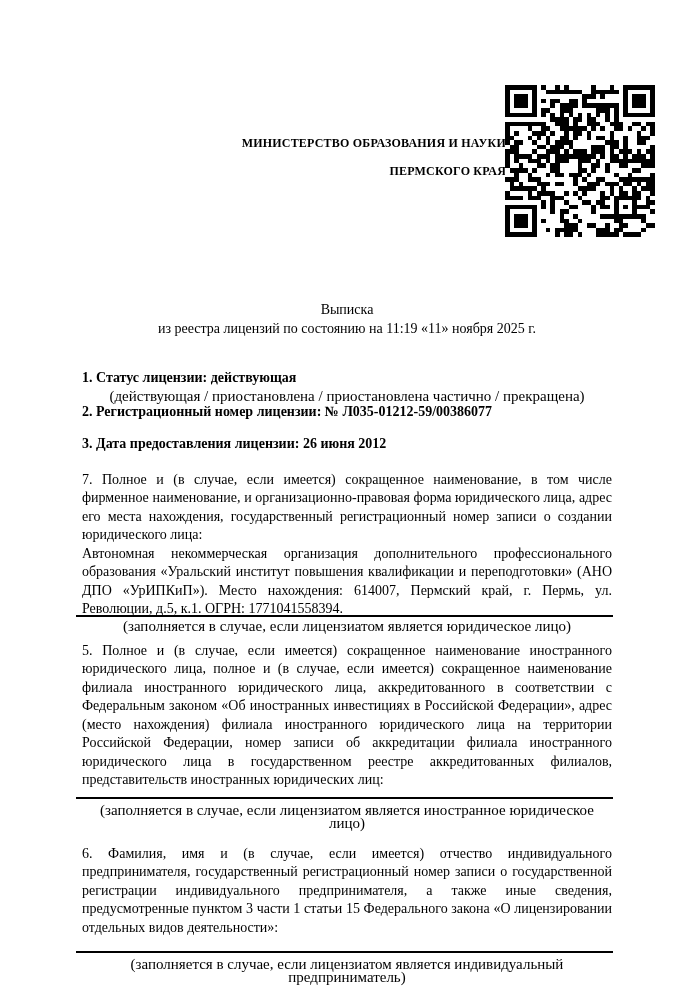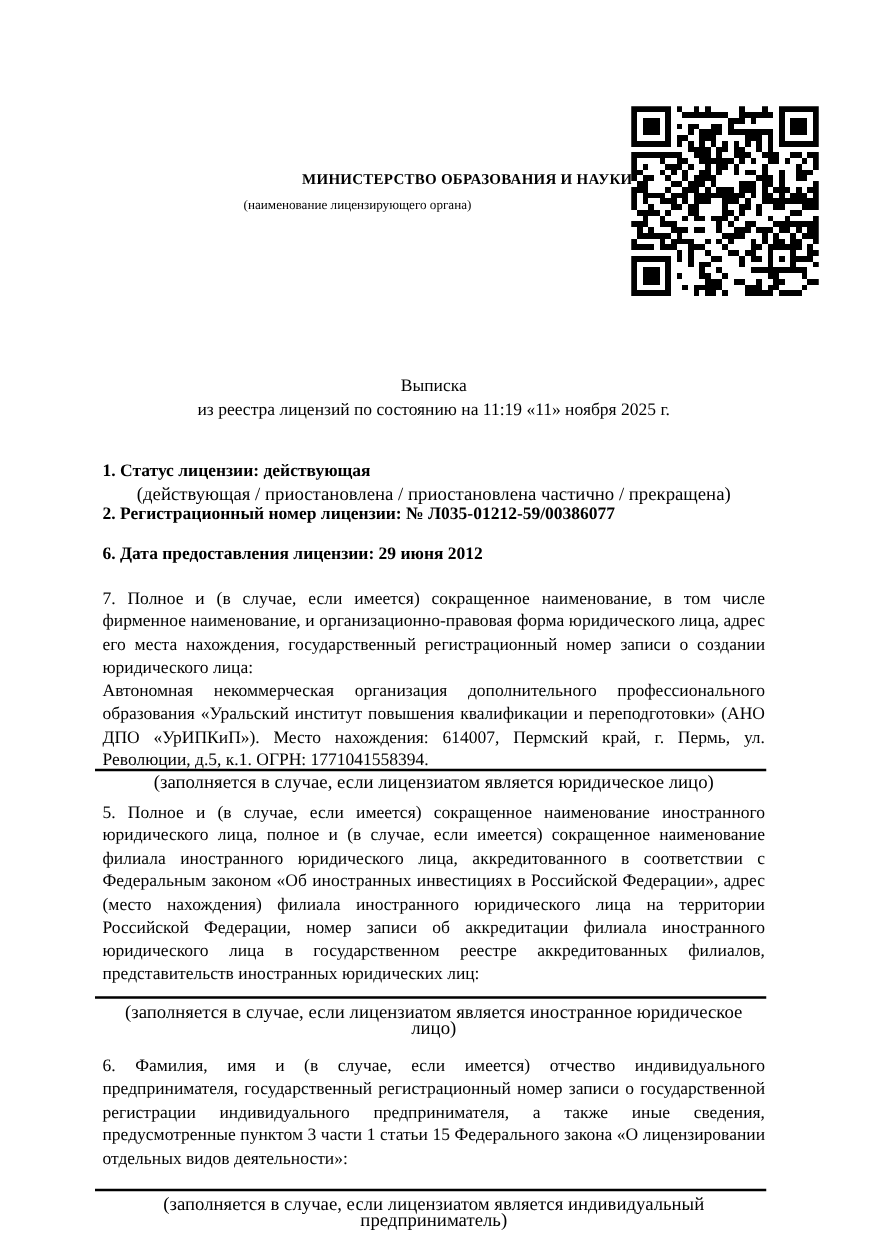--- a/index.html
+++ b/index.html
@@ -80,21 +80,21 @@
   .item-7 { margin-top: 18px; }
   .footer { margin-top: 11px; text-align: center; }
 </style>
 </head>
 <body>
 
 <div class="page">
 
   <div class="ministry">
     <div class="ministry-line">МИНИСТЕРСТВО ОБРАЗОВАНИЯ И НАУКИ</div>
-    <div class="ministry-caption">(наименование лицензирующего органа)</div>
+    <div class="ministry-line">ПЕРМСКОГО КРАЯ</div>
   </div>
 
   <svg class="qr" id="qr-svg" viewBox="0 0 33 33" shape-rendering="crispEdges" preserveAspectRatio="none">
       <rect x="0" y="0" width="33" height="33" fill="#fff"></rect>
       <rect x="0" y="0" width="1" height="1" fill="#000"></rect>
       <rect x="1" y="0" width="1" height="1" fill="#000"></rect>
       <rect x="2" y="0" width="1" height="1" fill="#000"></rect>
       <rect x="3" y="0" width="1" height="1" fill="#000"></rect>
       <rect x="4" y="0" width="1" height="1" fill="#000"></rect>
       <rect x="5" y="0" width="1" height="1" fill="#000"></rect>
@@ -651,21 +651,21 @@
     <div class="doc-title">
       <div>Выписка</div>
       <div>из реестра лицензий по состоянию на 11:19 «11» ноября 2025 г.</div>
     </div>
 
     <div class="item item-1">1. Статус лицензии: действующая</div>
     <div class="hint hint-1">(действующая / приостановлена / приостановлена частично / прекращена)</div>
 
     <div class="item item-2">2. Регистрационный номер лицензии: № Л035-01212-59/00386077</div>
 
-    <div class="item item-3">6. Дата предоставления лицензии: 29 июня 2012</div>
+    <div class="item item-3">3. Дата предоставления лицензии: 26 июня 2012</div>
 
     <div class="para para-4">7. Полное и (в случае, если имеется) сокращенное наименование, в том числе фирменное наименование, и организационно-правовая форма юридического лица, адрес его места нахождения, государственный регистрационный номер записи о создании юридического лица:</div>
     <div class="para value-4">Автономная некоммерческая организация дополнительного профессионального образования «Уральский институт повышения квалификации и переподготовки» (АНО ДПО «УрИПКиП»). Место нахождения: 614007, Пермский край, г. Пермь, ул. Революции, д.5, к.1. ОГРН: 1771041558394.</div>
     <hr class="rule rule-4">
     <div class="hint hint-4">(заполняется в случае, если лицензиатом является юридическое лицо)</div>
 
     <div class="para para-5">5. Полное и (в случае, если имеется) сокращенное наименование иностранного юридического лица, полное и (в случае, если имеется) сокращенное наименование филиала иностранного юридического лица, аккредитованного в соответствии с Федеральным законом «Об иностранных инвестициях в Российской Федерации», адрес (место нахождения) филиала иностранного юридического лица на территории Российской Федерации, номер записи об аккредитации филиала иностранного юридического лица в государственном реестре аккредитованных филиалов, представительств иностранных юридических лиц:</div>
     <hr class="rule rule-5">
     <div class="hint hint-5">(заполняется в случае, если лицензиатом является иностранное юридическое лицо)</div>
 

